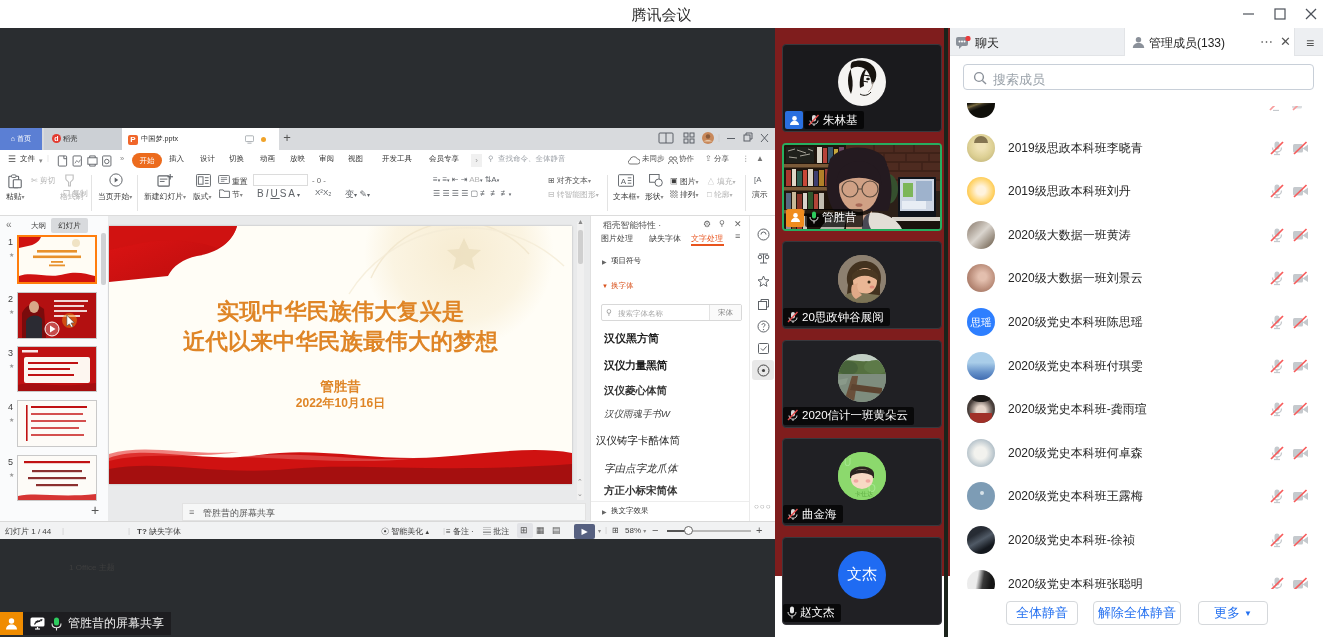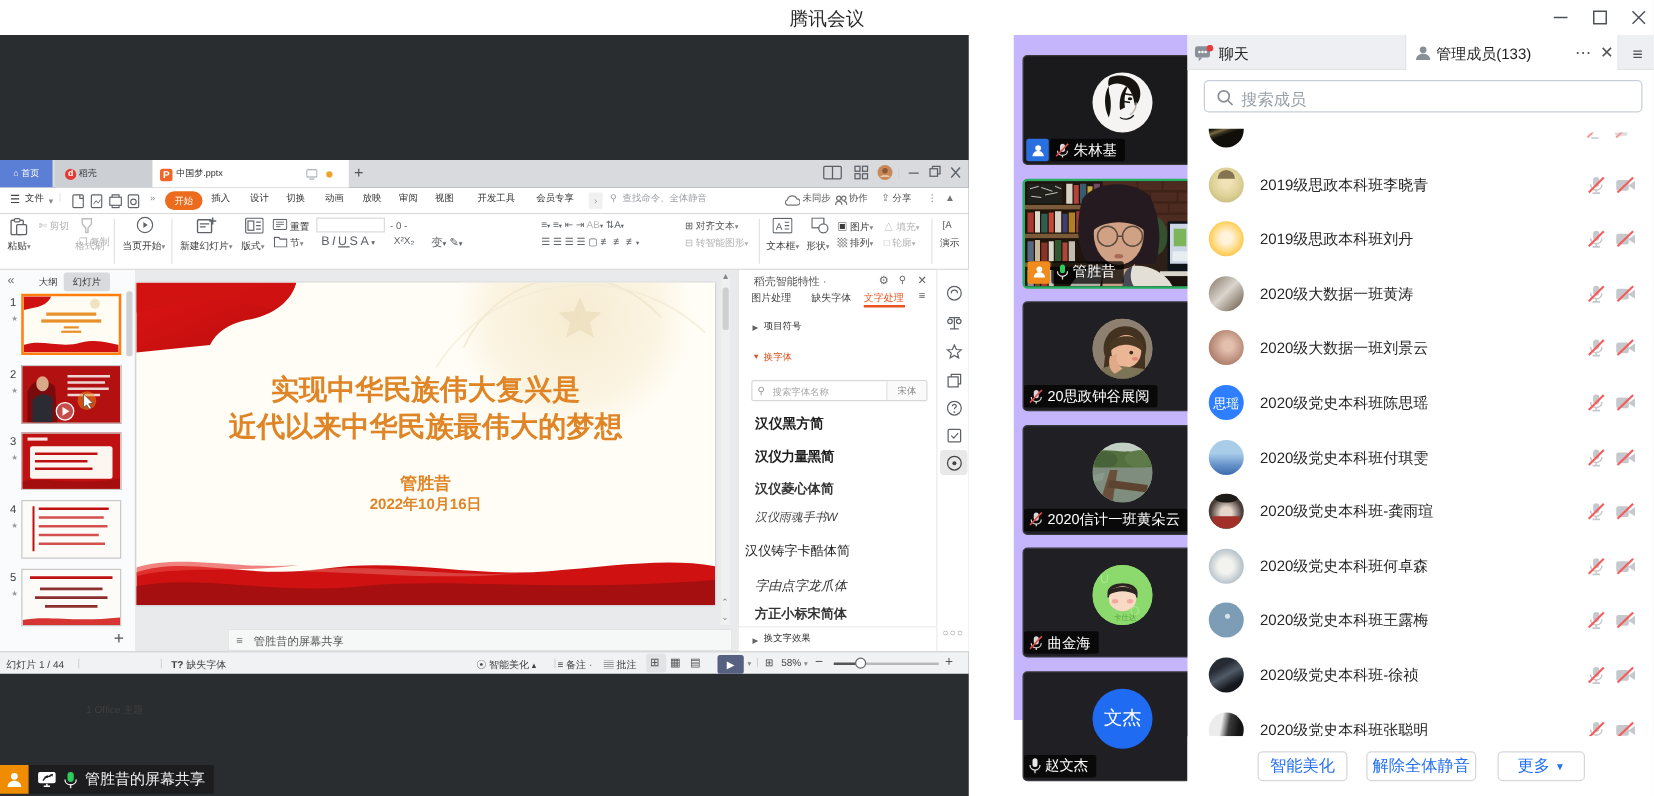--- a/index.html
+++ b/index.html
@@ -33,21 +33,21 @@
 #rightpane { left:590px; top:216px; width:159px; height:305px; background:#fff; border-left:1px solid #e0e0e0; }
 #iconstrip { left:749px; top:216px; width:26px; height:305px; background:#fff; border-left:1px solid #ebebeb; }
 #statusbar { left:0; top:521px; width:775px; height:18px; background:#f1f2f3; border-top:1px solid #d9d9d9; font-size:8px; color:#3f3f3f; }
 #notesbar { left:182px; top:503px; width:404px; height:18px; background:#f6f7f7; border:1px solid #e2e2e2; font-size:9px; color:#555; }
 
 .thumb { position:absolute; left:17px; width:80px; background:#fff; border:1px solid #c9c9c9; overflow:hidden; }
 .tnum { position:absolute; left:8px; font-size:9px; color:#3c3c3c; }
 .tstar { position:absolute; left:9px; font-size:6px; color:#999; }
 
 
-#strip { left:775px; top:28px; width:175px; height:548px; background:#c4b5fd;margin-left:36px; }
+#strip { left:775px; top:28px; width:175px; height:548px; background:#7f1d1d; }
 .tile { position:absolute; left:7px; width:160px; height:88px; background:#202024; border:1px solid #38383d; border-radius:4px; overflow:hidden; }
 .vlabel { position:absolute; left:0; bottom:2px; height:18px; background:rgba(0,0,0,0.72); color:#fff;
   font-size:11.5px; display:flex; align-items:center; padding:0 6px 0 4px; border-radius:2px; white-space:nowrap; }
 .badge { position:absolute; left:2px; bottom:2px; width:18px; height:18px; display:flex; align-items:center; justify-content:center; border-radius:2px; }
 .cavatar { position:absolute; left:50%; transform:translateX(-50%); top:13px; width:48px; height:48px; border-radius:50%; overflow:hidden; }
 
 
 #sidebar { left:950px; top:28px; width:373px; height:609px; background:#fff; }
 #tabbar { left:950px; top:28px; width:373px; height:28px; background:#edeff2; border-bottom:1px solid #e2e4e7; }
 #searchbox { left:963px; top:64px; width:351px; height:26px; border:1px solid #c8cfd8; border-radius:4px; background:#fff; }
@@ -854,21 +854,21 @@
           <line x1="2" y1="14" x2="14" y2="2" stroke="#f75b5b" stroke-width="1.7"></line>
         </svg>
         <svg class="micon" style="left:342px" width="17" height="16" viewBox="0 0 17 16">
           <rect x="1" y="4" width="10" height="8.5" rx="1.5" fill="#c5c9cd"></rect>
           <path d="M11 8.2 L16 4.5 V12 L11 8.8z" fill="#c5c9cd"></path>
           <line x1="2" y1="14" x2="14.5" y2="2" stroke="#f75b5b" stroke-width="1.7"></line>
         </svg>
       </div>
   </div>
   <div class="abs" id="btnbar">
-    <div class="bbtn" style="left:56px;width:72px;">智能美化</div>
+    <div class="bbtn" style="left:56px;width:72px;">全体静音</div>
     <div class="bbtn" style="left:143px;width:88px;">解除全体静音</div>
     <div class="bbtn" style="left:248px;width:70px;">更多 <span style="font-size:8px;margin-left:4px;">▼</span></div>
   </div>
   <div class="abs" id="sharebadge">
     <div style="position:absolute;left:0;top:0;width:23px;height:23px;background:#f08c00;display:flex;align-items:center;justify-content:center;">
       <svg width="13" height="13" viewBox="0 0 13 13">
           <circle cx="6.5" cy="4" r="2.7" fill="#fff"></circle>
           <path d="M1 12.5c0-3 2.4-5 5.5-5s5.5 2 5.5 5z" fill="#fff"></path>
         </svg>
     </div>

